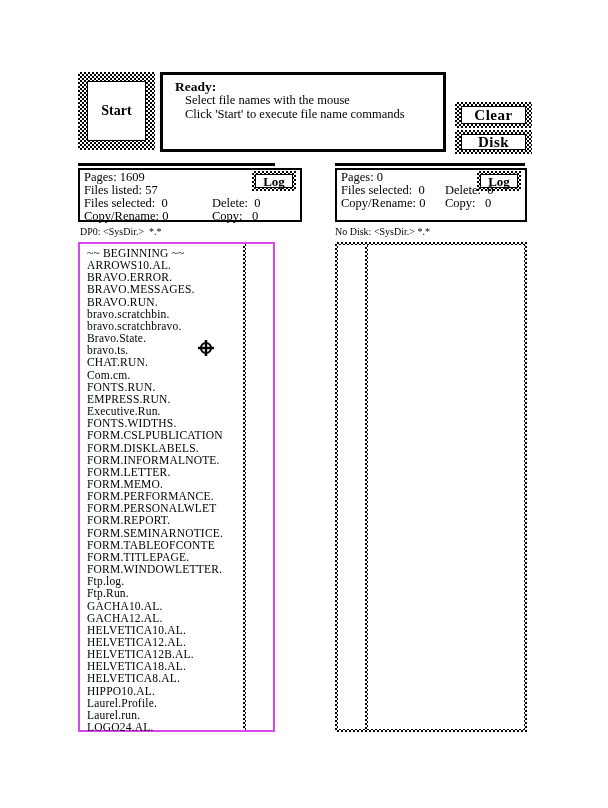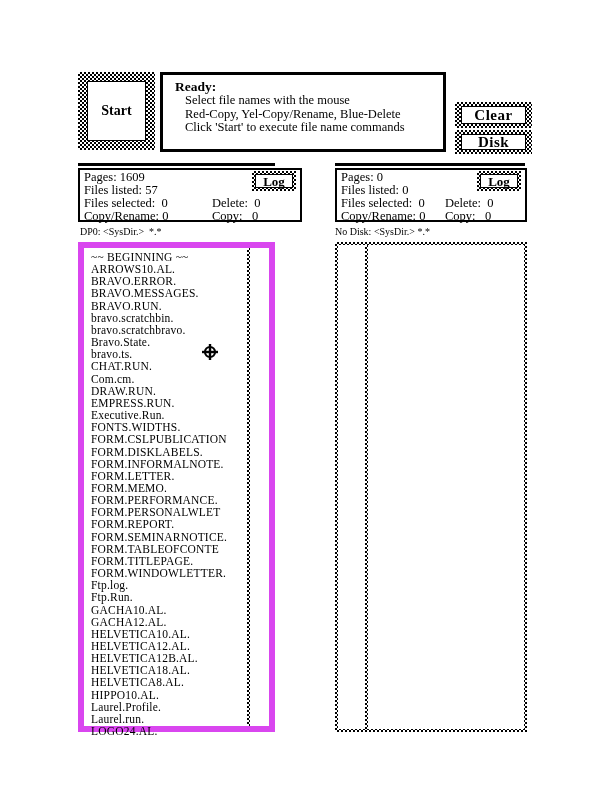--- a/index.html
+++ b/index.html
@@ -39,21 +39,21 @@
   .statsbox{box-sizing:border-box;border:2px solid #000;background:#fff;font-size:12.5px;line-height:13px;padding:1px 0 0 4px;}
   .stat-row{white-space:pre;position:relative;}
   .stat-col2{position:absolute;top:0;white-space:pre;text-align:center;}
   .log-btn{position:absolute;top:1px;right:4px;padding:3px;width:44px;height:20px;}
   .log-btn .inner{font-size:13px;}
 
   
   .dir-header{font-size:10px;white-space:pre;}
 
   
-  .listbox-left{left:78px;top:242px;width:197px;height:490px;box-sizing:border-box;border:6px solid #d946ef;background:#fff;}
+  .listbox-left{left:78px;top:242px;width:197px;height:490px;box-sizing:border-box;border:2px solid #d946ef;background:#fff;}
   .listbox-right{left:335px;top:242px;width:192px;height:490px;box-sizing:border-box;padding:3px;}
   .listbox-right .inner-area{position:relative;background:#fff;width:100%;height:100%;}
   .vrule-checker{position:absolute;top:0;bottom:0;width:3px;}
   .filelist{position:absolute;left:7px;top:3px;right:32px;overflow:hidden;}
   .file-line{font-size:11.5px;line-height:12.15px;white-space:nowrap;letter-spacing:.2px;}
   .scroll-region{position:absolute;top:0;bottom:0;cursor:pointer;}
 
   .cursor-glyph{position:absolute;width:16px;height:16px;}
 </style>
 </head>
@@ -63,21 +63,20 @@
 
   <div class="abs btn checker start-btn">
     <div class="inner">
         <span>Start</span>
       </div>
   </div>
 
   <div class="abs msgbox">
     <div class="msg-title">Ready:</div>
     <div class="msg-line">Select file names with the mouse</div>
-    <div class="msg-line">Red-Copy, Yel-Copy/Rename, Blue-Delete</div>
     <div class="msg-line">Click 'Start' to execute file name commands</div>
   </div>
 
   <div class="abs btn checker side-btn" style="top:102px;height:26px;">
     <div class="inner">
         <span>Clear</span>
       </div>
   </div>
   <div class="abs btn checker side-btn" style="top:130px;height:24px;">
     <div class="inner">
@@ -100,42 +99,41 @@
     <div class="stat-row"><span>Copy/Rename:</span> <span>0</span><span class="stat-col2" style="left:128px;"><span>Copy:</span>   <span>0</span></span></div>
   </div>
 
   <div class="abs statsbox" style="left:335px;top:168px;width:192px;height:54px;">
     <div class="btn checker log-btn">
       <div class="inner">
           <span>Log</span>
         </div>
     </div>
     <div class="stat-row"><span>Pages:</span> <span>0</span></div>
-    <div class="stat-row"><span>Files listed:</span> <span>0</span></div>
     <div class="stat-row"><span>Files selected:</span>  <span>0</span><span class="stat-col2" style="left:104px;"><span>Delete:</span>  <span>0</span></span></div>
     <div class="stat-row"><span>Copy/Rename:</span> <span>0</span><span class="stat-col2" style="left:104px;"><span>Copy:</span>   <span>0</span></span></div>
   </div>
 
   <div class="abs dir-header" style="left:80px;top:226px;">DP0: &lt;SysDir.&gt;  *.*</div>
   <div class="abs dir-header" style="left:335px;top:226px;">No Disk: &lt;SysDir.&gt; *.*</div>
 
   <div class="abs listbox-left" style="position:absolute;">
     <div class="filelist">
         <div class="file-line">~~  BEGINNING  ~~</div>
         <div class="file-line">ARROWS10.AL.</div>
         <div class="file-line">BRAVO.ERROR.</div>
         <div class="file-line">BRAVO.MESSAGES.</div>
         <div class="file-line">BRAVO.RUN.</div>
         <div class="file-line">bravo.scratchbin.</div>
         <div class="file-line">bravo.scratchbravo.</div>
         <div class="file-line">Bravo.State.</div>
         <div class="file-line">bravo.ts.</div>
         <div class="file-line">CHAT.RUN.</div>
         <div class="file-line">Com.cm.</div>
-        <div class="file-line">DRAW.RUN.</div>
+        <div class="file-line">FONTS.RUN.</div>
         <div class="file-line">EMPRESS.RUN.</div>
         <div class="file-line">Executive.Run.</div>
         <div class="file-line">FONTS.WIDTHS.</div>
         <div class="file-line">FORM.CSLPUBLICATION</div>
         <div class="file-line">FORM.DISKLABELS.</div>
         <div class="file-line">FORM.INFORMALNOTE.</div>
         <div class="file-line">FORM.LETTER.</div>
         <div class="file-line">FORM.MEMO.</div>
         <div class="file-line">FORM.PERFORMANCE.</div>
         <div class="file-line">FORM.PERSONALWLET</div>

